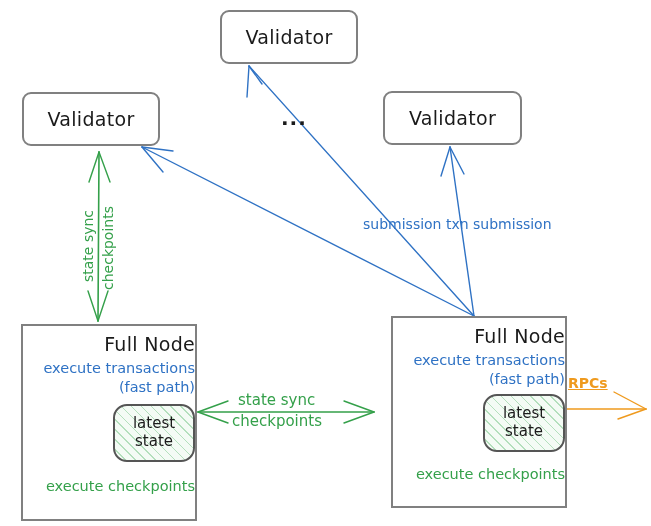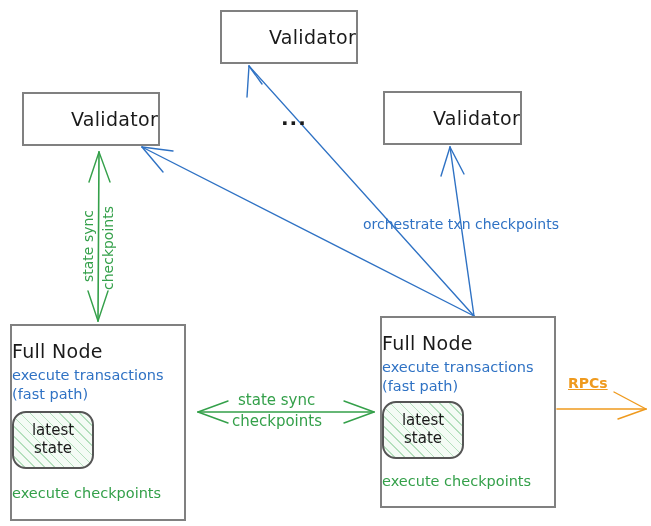--- a/index.html
+++ b/index.html
@@ -27,33 +27,35 @@
   }
   .node-box {
     position: absolute;
     box-sizing: border-box;
     border: 2px solid #808080;
     background: #ffffff;
   }
   .validator-box {
     display: flex;
     align-items: center;
-    justify-content: flex-end;
+    justify-content: center;
+    border-radius: 9px;
   }
   .validator-label {
     font-family: "DejaVu Sans", sans-serif;
     font-size: 19px;
     color: #1a1a1a;
     letter-spacing: 0.3px;
   }
   .fullnode-box {
     display: flex;
     flex-direction: column;
-    align-items: flex-start;
-    padding-top: 14px;
+    align-items: flex-end;
+    padding-top: 7px;
+    margin-left: 11px;
   }
   .fullnode-title {
     font-family: "DejaVu Sans", sans-serif;
     font-size: 19px;
     color: #1a1a1a;
     letter-spacing: 0.3px;
     margin-bottom: 4px;
   }
   .fullnode-blue {
     font-family: "DejaVu Sans", sans-serif;
@@ -199,21 +201,21 @@
     <div class="fullnode-title">Full Node</div>
     <div class="fullnode-blue">execute transactions</div>
     <div class="fullnode-blue">(fast path)</div>
     <div class="state-box" style="margin-top:6px;">
       <span class="state-line">latest</span>
       <span class="state-line">state</span>
     </div>
     <div class="fullnode-green" style="margin-top:14px;">execute checkpoints</div>
   </div>
 
-  <div class="edge-label lbl-blue" style="left:363px; top:216px; font-size:14px;">orchestrate txn checkpoints</div>
+  <div class="edge-label lbl-blue" style="left:363px; top:216px; font-size:14px;">submission txn submission</div>
 
   <div class="vert-label" style="left:80px; top:282px;">state sync</div>
   <div class="vert-label" style="left:100px; top:290px;">checkpoints</div>
 
   <div class="edge-label lbl-green" style="left:238px; top:391px; font-size:15px;">state sync</div>
   <div class="edge-label lbl-green" style="left:232px; top:412px; font-size:15px;">checkpoints</div>
 
   <div class="edge-label lbl-orange" style="left:568px; top:375px; font-size:14px; font-weight:bold;">RPCs</div>
 
 </div>

